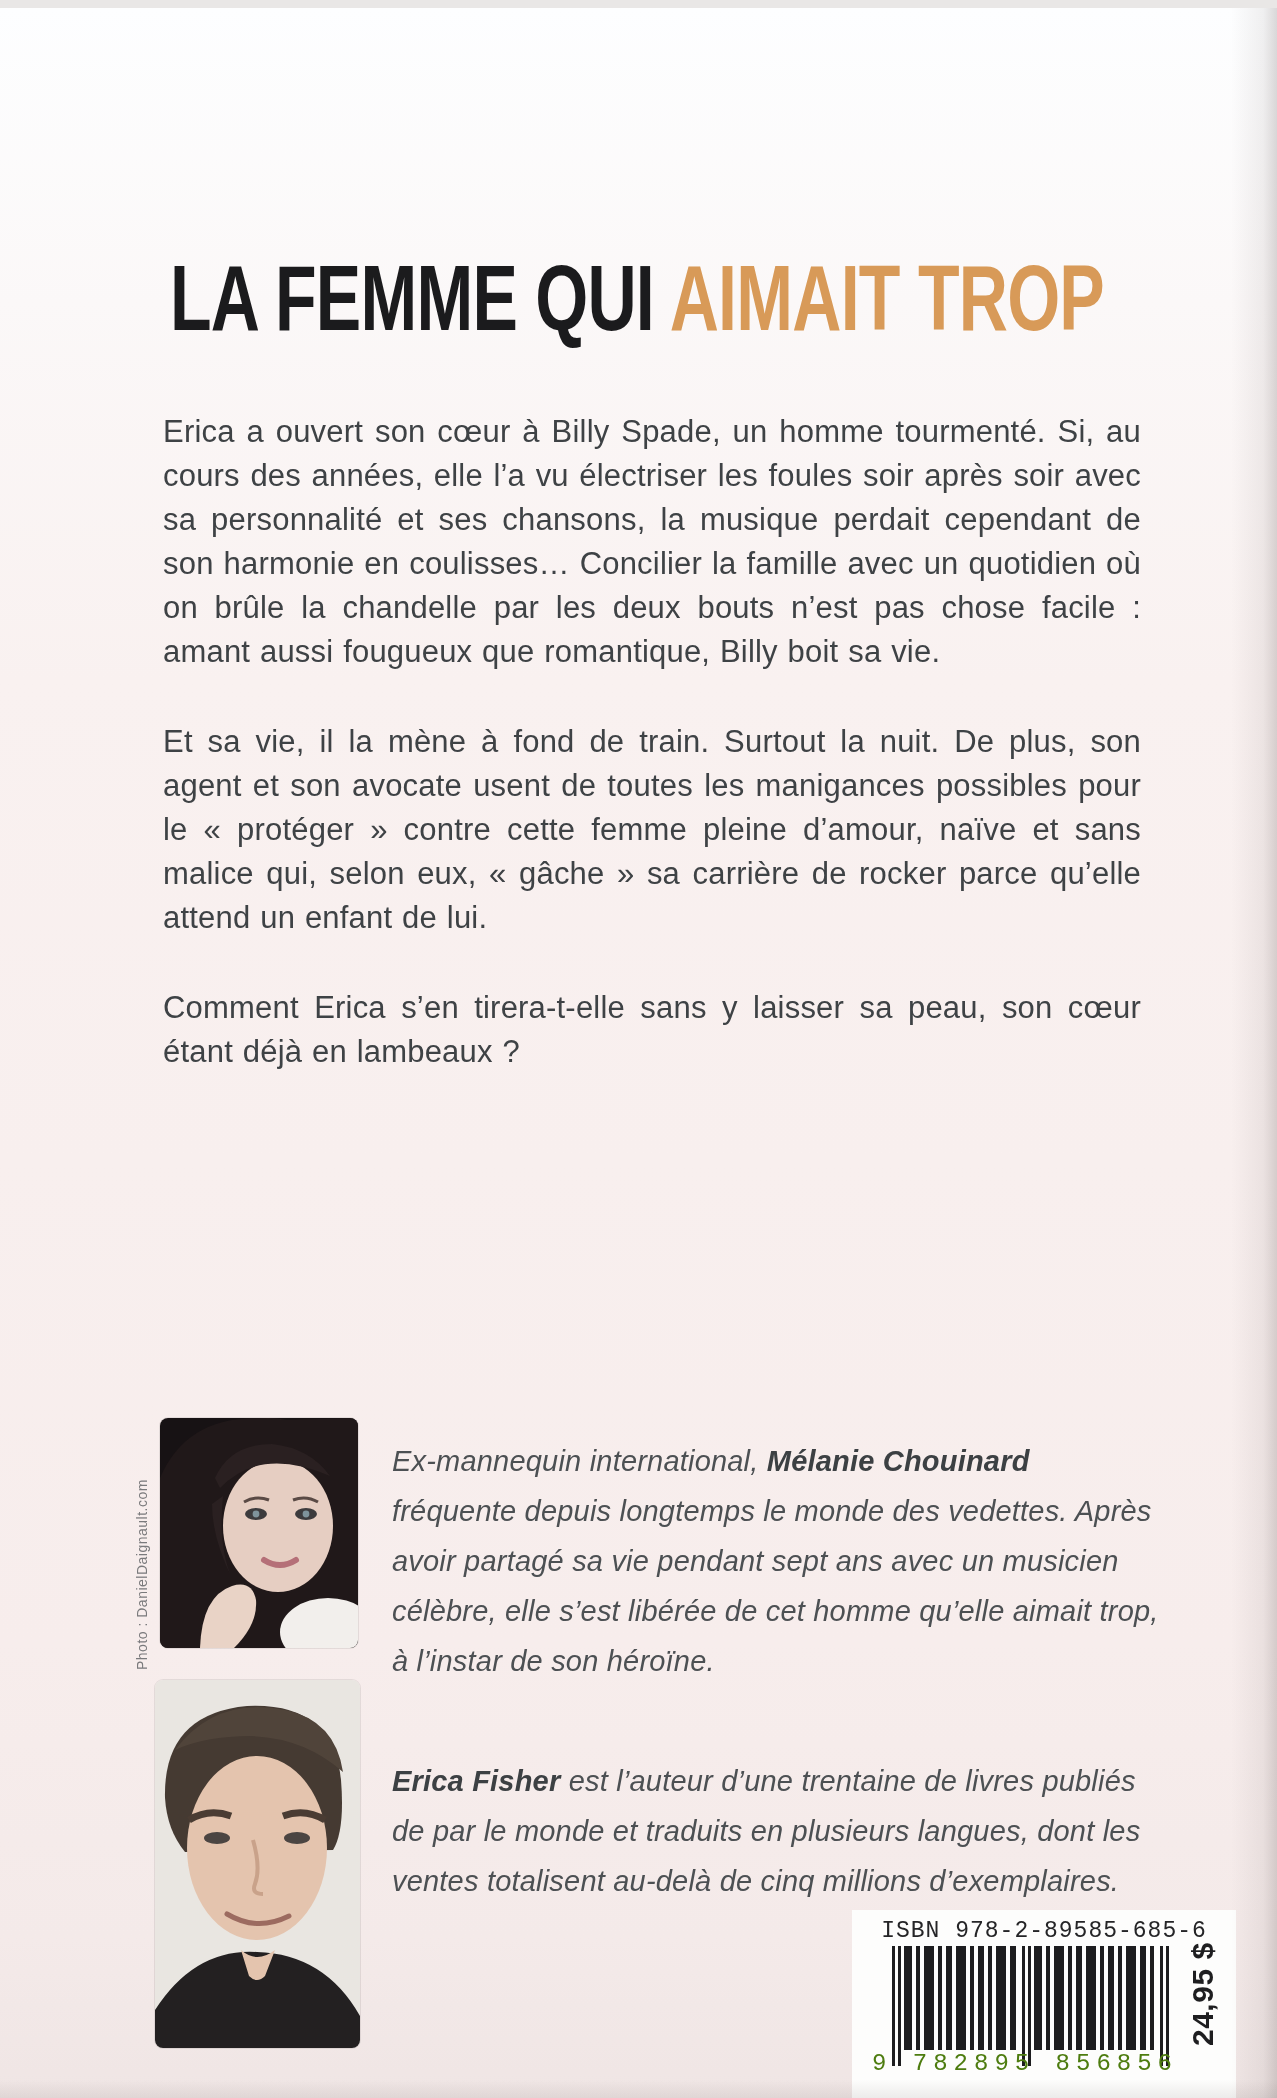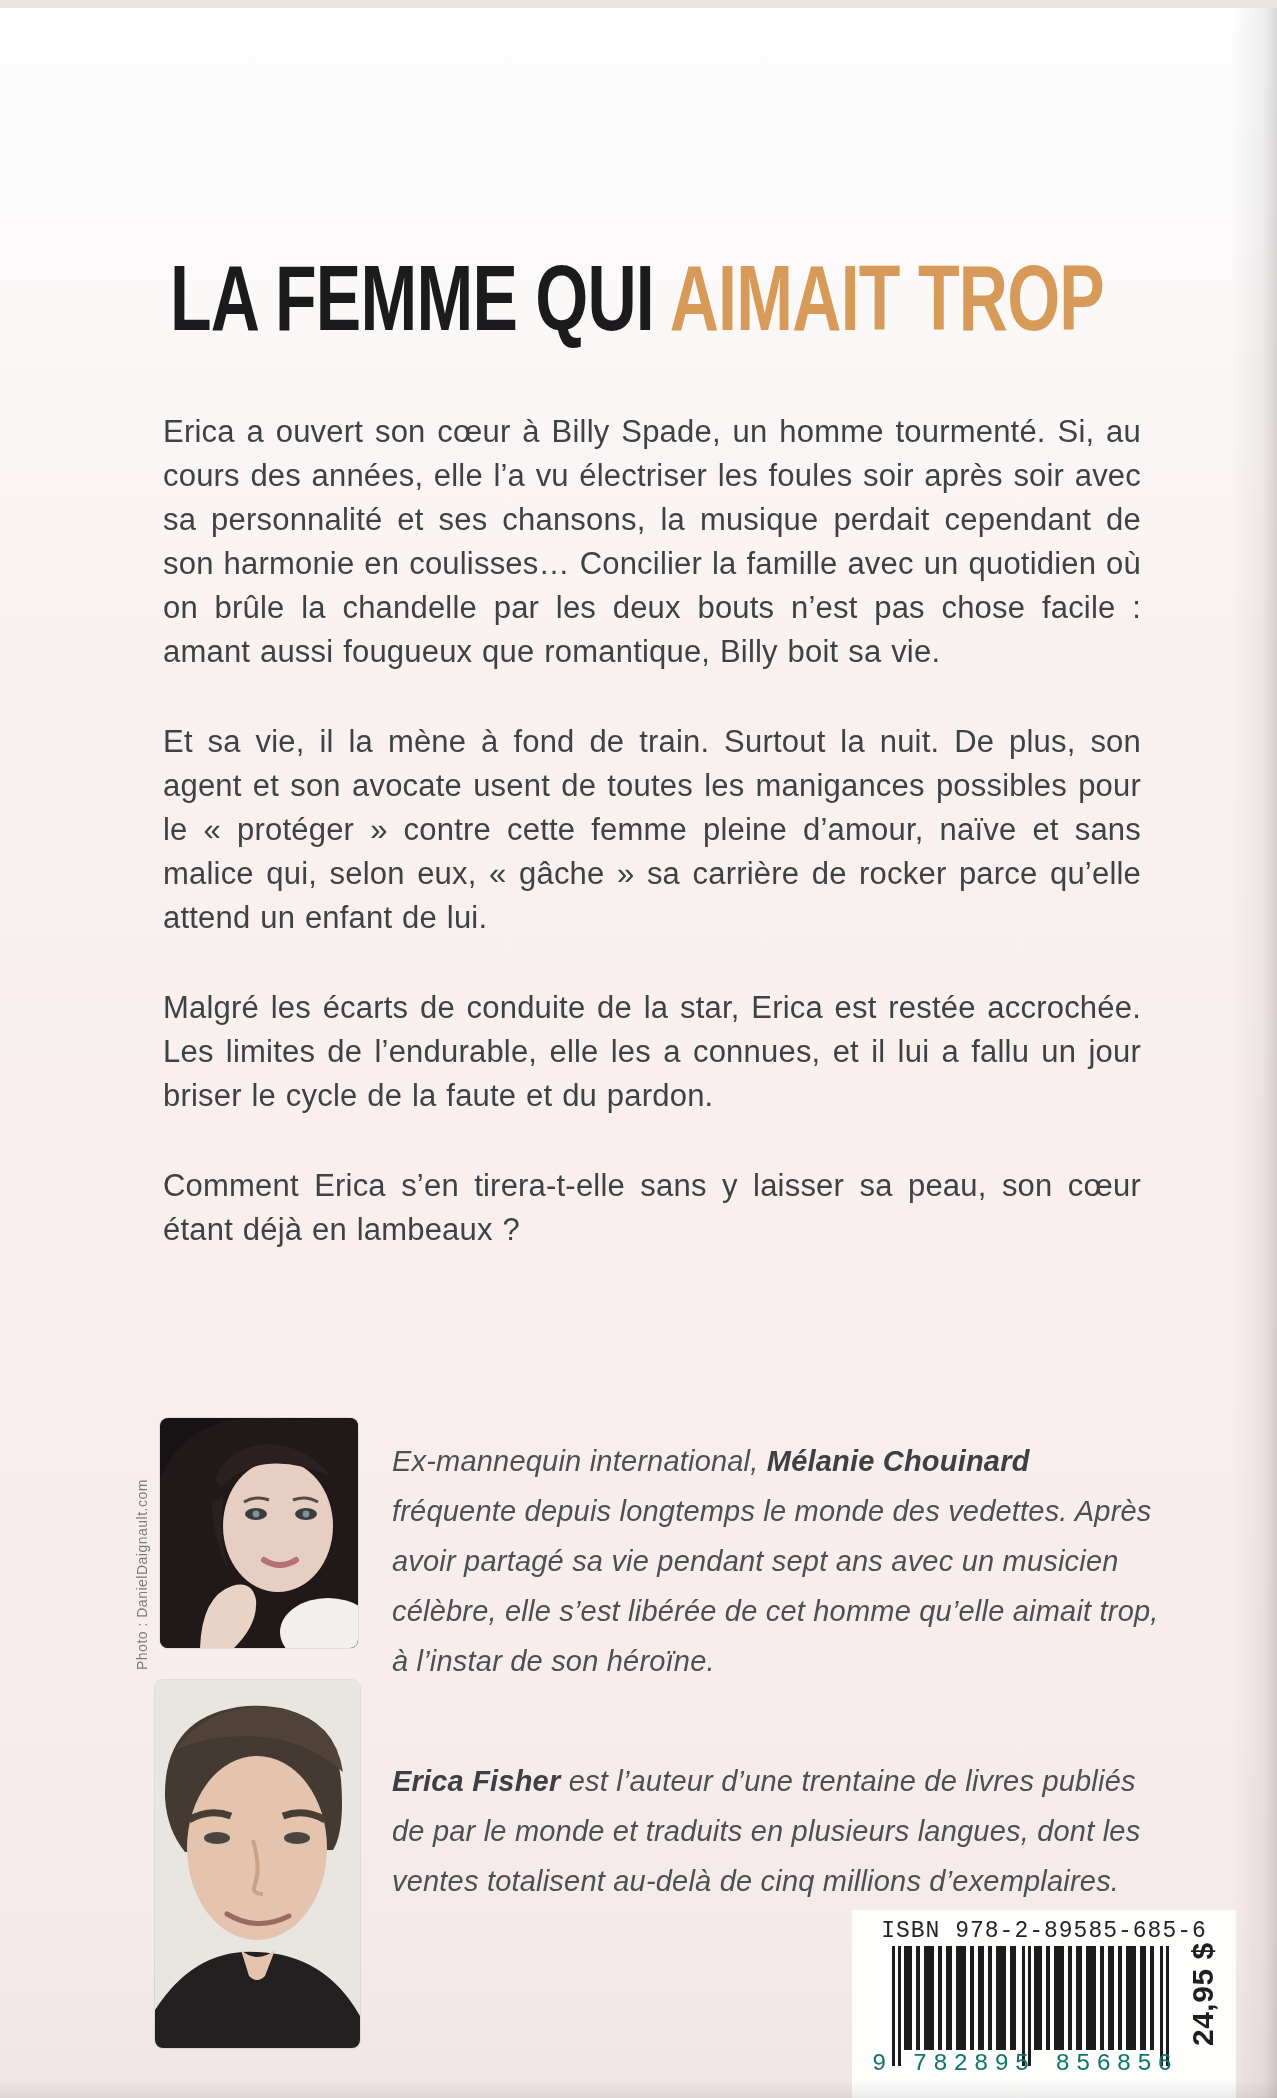--- a/index.html
+++ b/index.html
@@ -29,35 +29,34 @@
     line-height:50px;color:#4c5053;letter-spacing:0.2px;}
   .bio-1{top:1428px;}
   .bio-2{top:1748px;}
   .bio .author-name{font-weight:700;color:#3c4043;}
   .barcode-block{position:absolute;left:852px;top:1902px;width:384px;height:228px;background:#fdfdfc;}
   .isbn-line{position:absolute;left:16px;top:8px;width:352px;text-align:center;
     font-family:"Liberation Mono",monospace;font-size:23px;letter-spacing:1px;color:#252527;}
   .bars{position:absolute;left:40px;top:36px;width:280px;height:120px;}
   .bars div{position:absolute;top:0;background:#1d1d1f;}
   .digits-line{position:absolute;left:8px;top:140px;width:330px;text-align:center;
-    font-family:"Liberation Mono",monospace;font-size:24px;letter-spacing:6px;color:#0f766e;}
+    font-family:"Liberation Mono",monospace;font-size:24px;letter-spacing:6px;color:#4d7c0f;}
   .price{position:absolute;left:1186px;top:2038px;transform:rotate(-90deg);transform-origin:0 0;
     white-space:nowrap;font-weight:700;font-size:30px;letter-spacing:0.5px;color:#1e1e20;}
 </style>
 </head>
 <body>
 
 <div class="page">
 
   <h1 class="title"><span>LA FEMME QUI </span><span class="accent" style="color: rgb(216, 154, 88);">AIMAIT TROP</span></h1>
 
   <div class="synopsis">
     <p>Erica a ouvert son cœur à Billy Spade, un homme tourmenté. Si, au cours des années, elle l’a vu électriser les foules soir après soir avec sa personnalité et ses chansons, la musique perdait cependant de son harmonie en coulisses… Concilier la famille avec un quotidien où on brûle la chandelle par les deux bouts n’est pas chose facile : amant aussi fougueux que romantique, Billy boit sa vie.</p>
     <p>Et sa vie, il la mène à fond de train. Surtout la nuit. De plus, son agent et son avocate usent de toutes les manigances possibles pour le « protéger » contre cette femme pleine d’amour, naïve et sans malice qui, selon eux, « gâche » sa carrière de rocker parce qu’elle attend un enfant de lui.</p>
-    <p>Malgré les écarts de conduite de la star, Erica est restée accrochée. Les limites de l’endurable, elle les a connues, et il lui a fallu un jour briser le cycle de la faute et du pardon.</p>
     <p>Comment Erica s’en tirera-t-elle sans y laisser sa peau, son cœur étant déjà en lambeaux ?</p>
   </div>
 
   <div class="photo-credit">Photo : DanielDaignault.com</div>
 
   <div class="photo photo-melanie">
     <svg width="198" height="230" viewBox="0 0 198 230" xmlns="http://www.w3.org/2000/svg">
       <rect width="198" height="230" fill="#171214"></rect>
       <ellipse cx="108" cy="92" rx="92" ry="92" fill="#241b1c"></ellipse>
       <path d="M0,60 Q30,-10 120,2 L198,0 L198,230 L0,230 Z" fill="#201819"></path>

